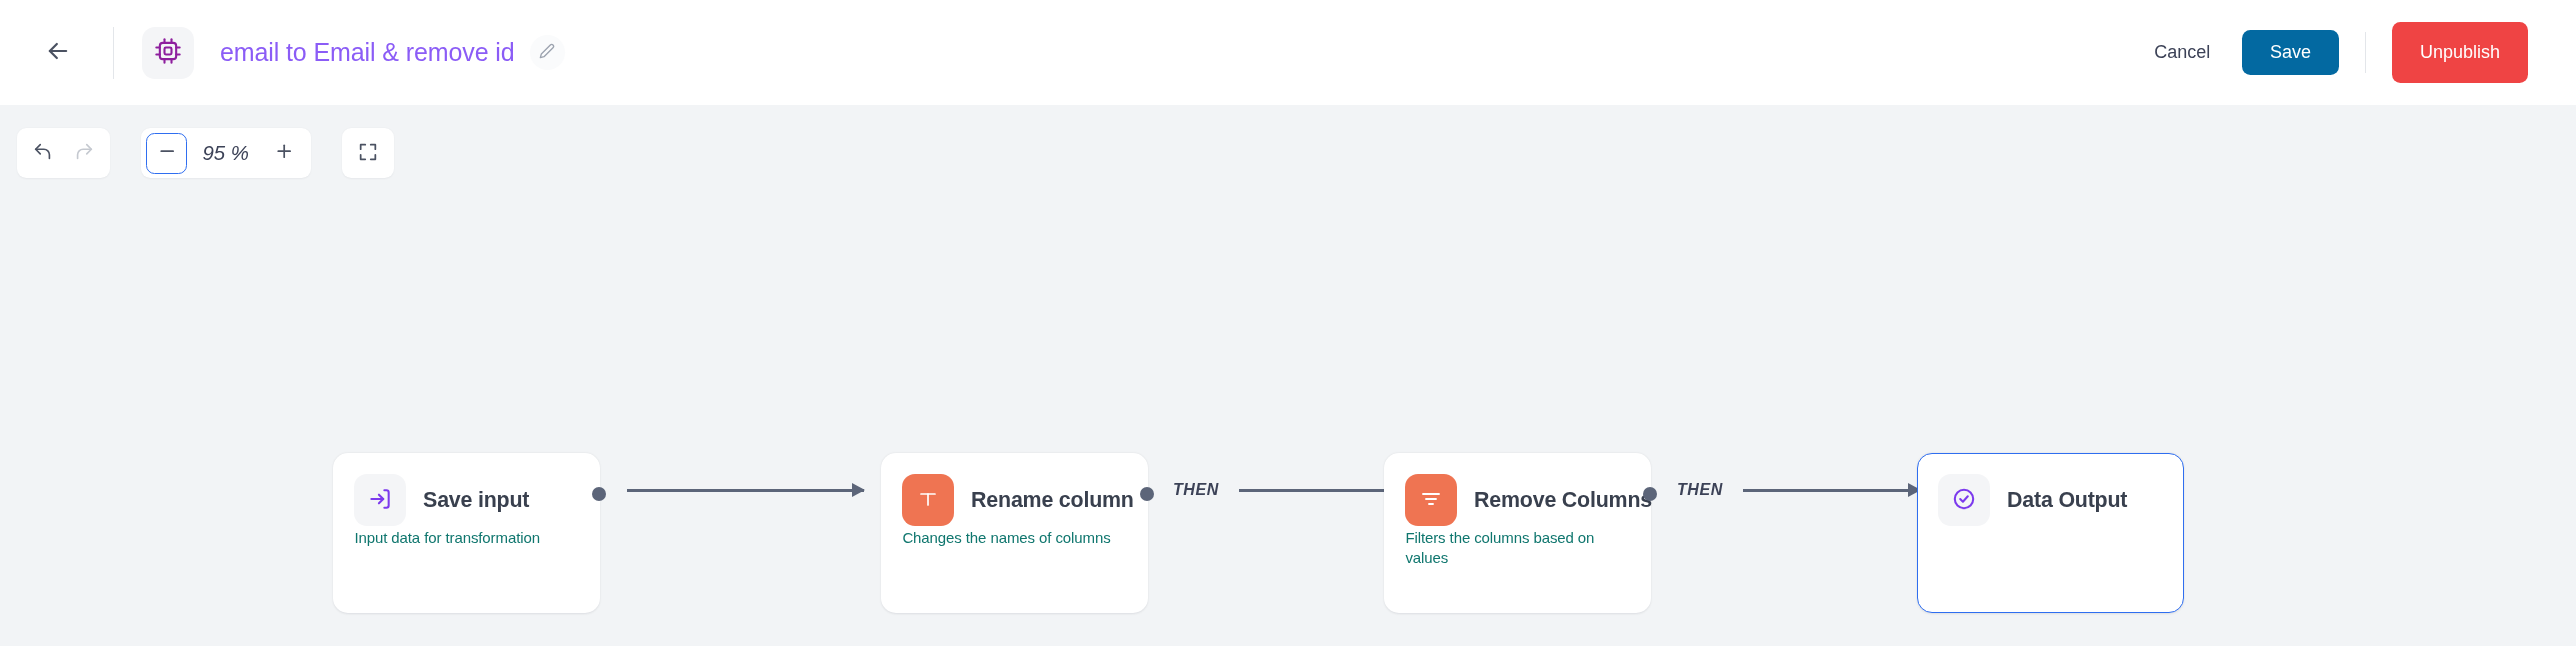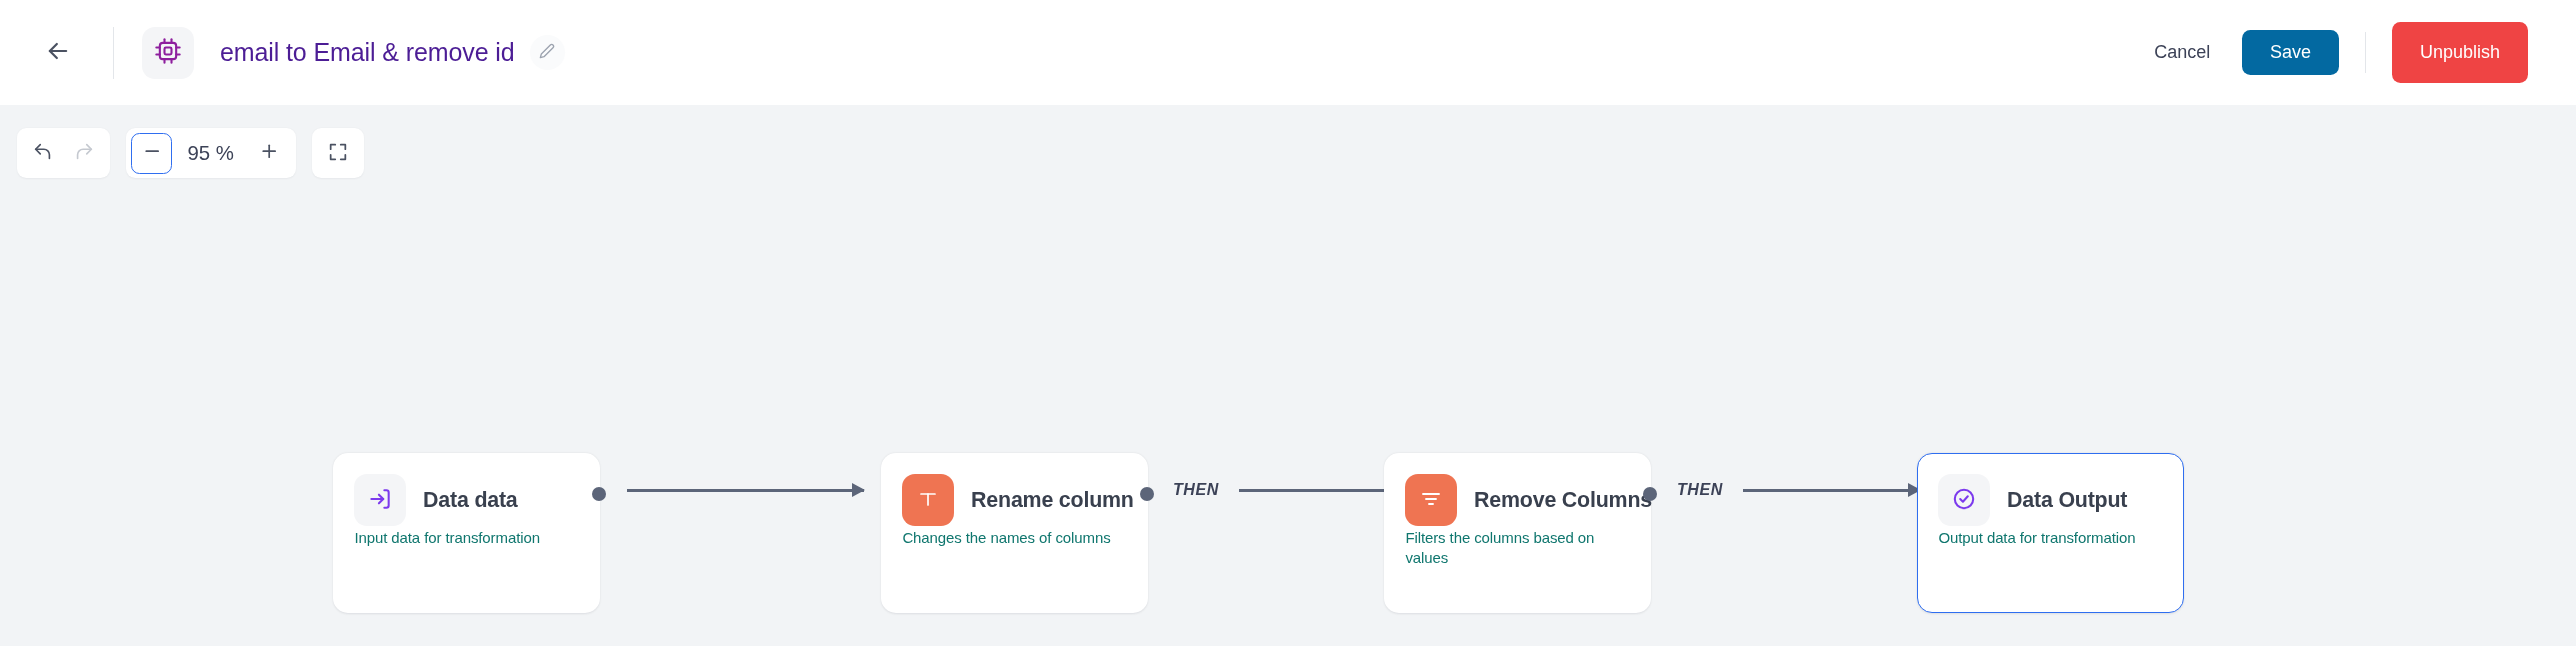--- a/index.html
+++ b/index.html
@@ -61,21 +61,21 @@
     background: #f4f5f7;
     display: flex;
     align-items: center;
     justify-content: center;
     flex: 0 0 auto;
   }
 
   .flow-title {
     margin-left: 26px;
     font-size: 25px;
-    color: #4c1d95;
+    color: #8b5cf6;
     letter-spacing: -0.1px;
     white-space: nowrap;
     flex: 0 0 auto;
   }
 
   .edit-btn {
     width: 35px;
     height: 35px;
     margin-left: 15px;
     border-radius: 50%;
@@ -136,21 +136,22 @@
     overflow: hidden;
   }
 
   
   .toolbar {
     position: absolute;
     top: 23px;
     left: 16.7px;
     display: flex;
     align-items: flex-start;
-    gap: 16px;
+    gap: 31px;
+    font-style: italic;
   }
 
   .tool-group {
     background: #ffffff;
     border-radius: 9.3px;
     display: flex;
     align-items: center;
     box-shadow: 0 0.9px 1.9px rgba(16,24,40,0.05);
     padding: 4.6px 5.6px;
     height: 50px;
@@ -410,21 +411,21 @@
       <div class="node-head">
         <div class="node-icon neutral">
           <span>
             <svg width="26" height="26" viewBox="0 0 24 24" fill="none" stroke="#7c3aed" stroke-width="1.9" stroke-linecap="round" stroke-linejoin="round">
               <path d="M16 4h2a2 2 0 0 1 2 2v12a2 2 0 0 1-2 2h-2"></path>
               <polyline points="11 16 15 12 11 8"></polyline>
               <line x1="15" y1="12" x2="4" y2="12"></line>
             </svg>
           </span>
         </div>
-        <div class="node-title">Data data</div>
+        <div class="node-title">Save input</div>
       </div>
       <div class="node-desc">Input data for transformation</div>
       <div class="node-dot"></div>
     </div>
 
     <div class="connector" style="left:627px">
 
       <div class="connector-line" style="width:237px"></div>
     </div>
 
@@ -476,19 +477,18 @@
         <div class="node-icon neutral">
           <span>
             <svg width="26" height="26" viewBox="0 0 24 24" fill="none" stroke="#7c3aed" stroke-width="1.9" stroke-linecap="round" stroke-linejoin="round">
               <circle cx="12" cy="12" r="8.5"></circle>
               <polyline points="8.5 12 11 14.5 15.5 9.5"></polyline>
             </svg>
           </span>
         </div>
         <div class="node-title">Data Output</div>
       </div>
-      <div class="node-desc">Output data for transformation</div>
     </div>
 
   </div>
 
 </div>
 
 
 </body></html>

